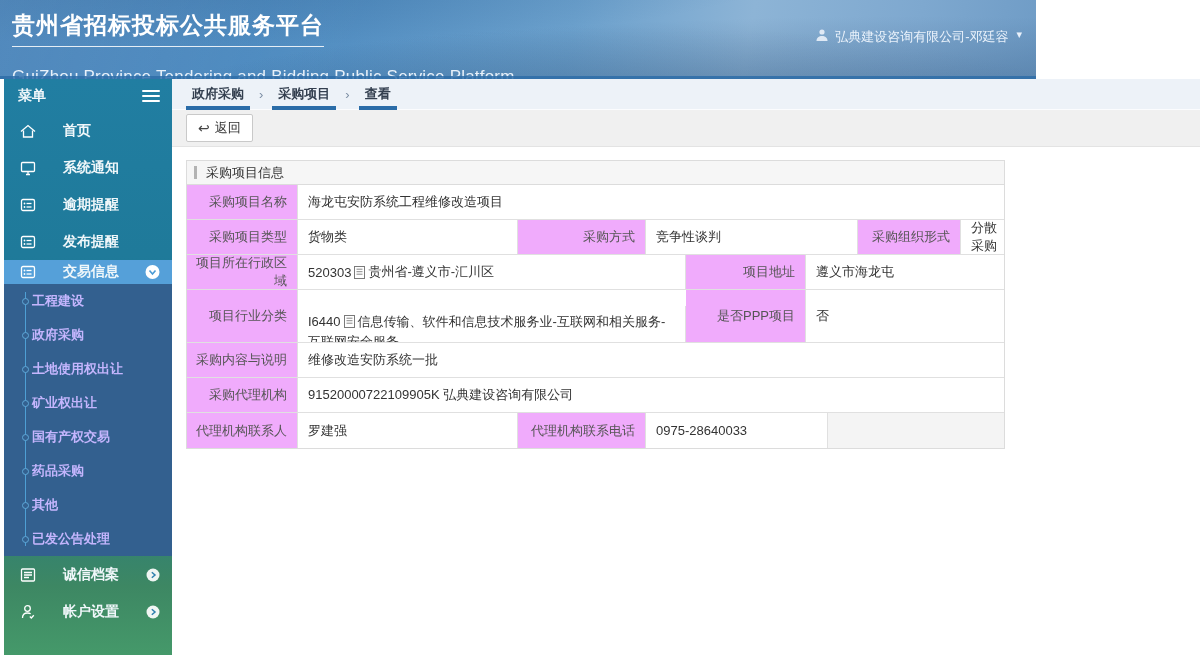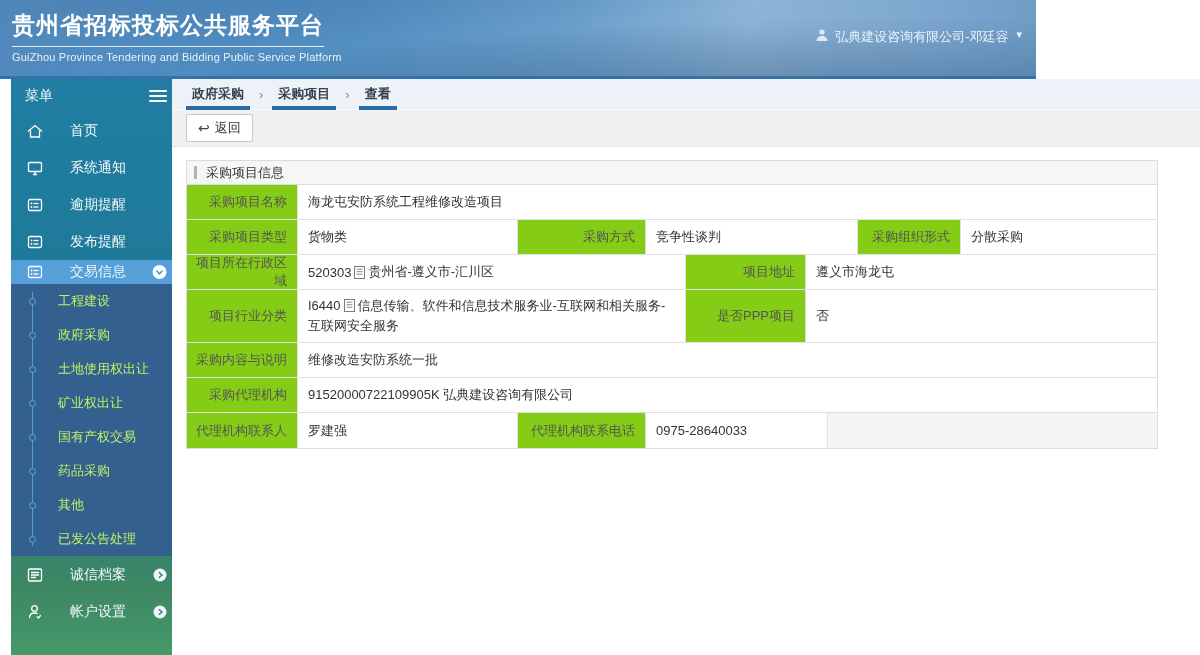--- a/index.html
+++ b/index.html
@@ -22,53 +22,53 @@
       radial-gradient(ellipse at 88% 135%, rgba(36,70,110,0.38), rgba(36,70,110,0) 60%),
       radial-gradient(ellipse at 60% 150%, rgba(50,90,130,0.28), rgba(50,90,130,0) 55%),
       radial-gradient(ellipse at 20% -40%, rgba(40,90,140,0.35), rgba(40,90,140,0) 50%);
   }
   .banner-bottom-edge{position:absolute; left:0; bottom:0; width:100%; height:3px; background:#2e6da8; opacity:.85;}
   .banner-text{position:absolute; left:12px; top:10px;}
   .banner-title{
     display:inline-block; color:#fff; font-size:23px; font-weight:bold; letter-spacing:1px;
     padding-bottom:5px; border-bottom:1px solid rgba(255,255,255,0.85);
   }
-  .banner-sub{ color:#e8f1fa; font-size:11px; margin-top:4px; letter-spacing:.2px;}
+  .banner-sub{ color:#e8f1fa; font-size:17px; margin-top:20px; letter-spacing:.2px;}
   .banner-user{
     position:absolute; right:14px; top:28px; display:flex; align-items:flex-start; gap:6px;
     color:#eaf2fb; font-size:13px; cursor:pointer;
   }
   .caret{ font-size:11px; color:#eaf2fb; margin-left:2px;}
 
   
   .sidebar{
-    position:absolute; left:11px; top:79px; width:172px; height:576px;
+    position:absolute; left:4px; top:79px; width:172px; height:576px;
     background:linear-gradient(180deg,#217ea2 0%,#1e7896 45%,#23798a 62%,#2f8078 76%,#3d8763 88%,#45996a 100%);
-    color:#fff; overflow:hidden;
+    color:#fff; overflow:hidden;font-weight:bold;
   }
   .side-header{
     height:33px; display:flex; align-items:center; justify-content:space-between;
     padding:0 16px 0 14px; font-size:14px; color:#f2f8fb;
   }
   .hamburger{display:flex; flex-direction:column; gap:3px; cursor:pointer;}
   .hamburger span{display:block; width:18px; height:2px; background:#fff; border-radius:1px;}
   .side-item{
     height:37px; display:flex; align-items:center; padding:0 14px; gap:25px;
     font-size:14px; color:#f0f7fa; cursor:pointer; position:relative;
   }
   .side-item .icn{width:20px; height:20px; flex:0 0 20px;}
   .side-item.active{ height:24px; background:#55a0d9; }
   .side-item .tail{ position:absolute; right:16px; top:50%; transform:translateY(-50%); }
   .submenu{ background:#33608f; position:relative; padding:0; }
   .submenu::before{
     content:''; position:absolute; left:21px; top:8px; bottom:10px; width:1px; background:#4e9fd4;
   }
   .sub-item{
-    height:34px; display:flex; align-items:center; padding-left:47px;
-    font-size:13px; color:#bef264; cursor:pointer; position:relative;
+    height:34px; display:flex; align-items:center; padding-left:28px;
+    font-size:13px; color:#c4b5fd; cursor:pointer; position:relative;
   }
   .sub-item::before{
     content:''; position:absolute; left:18px; top:50%; margin-top:-3px;
     width:5px; height:5px; border:1px solid #5fa8d8; border-radius:50%; background:#33608f;
   }
 
   
   .content{ position:absolute; left:172px; top:79px; width:1028px; height:576px; background:#fff;}
   .breadcrumb{
     height:31px; background:#edf2f8; display:flex; align-items:stretch;
@@ -80,36 +80,36 @@
   }
   .crumb-sep{ display:flex; align-items:center; padding:0 9px; color:#7b8da3; font-size:13px;}
   .toolbar{ height:37px; background:#f0f0f0; border-bottom:1px solid #e3e3e3; display:flex; align-items:center; padding-left:14px;}
   .btn-back{
     display:inline-flex; align-items:center; gap:5px; height:28px; padding:0 11px;
     background:#fff; border:1px solid #c9c9c9; border-radius:2px; font-size:13px; color:#333; cursor:pointer;
   }
   .btn-back .back-glyph{ font-size:14px; color:#444; line-height:1;}
 
   
-  .panel{ margin:13px 14px 0 14px; width:972px; border:1px solid #dcdcdc; background:#fff;}
+  .panel{ margin:13px 14px 0 14px; width:819px; border:1px solid #dcdcdc; background:#fff;}
   .panel-header{
     height:24px; background:#f6f6f6; border-bottom:1px solid #dcdcdc;
     display:flex; align-items:center; font-size:13px; color:#333;
   }
   .accent-bar{ width:3px; height:13px; background:#b3b3b3; margin:0 9px 0 7px;}
   .trow{ display:grid; border-bottom:1px solid #e0e0e0; }
   .trow:last-child{ border-bottom:none; }
   .r-single { grid-template-columns:111px 1fr; height:35px; }
   .r-triple { grid-template-columns:111px 220px 128px 212px 103px 1fr; height:35px; }
   .r-region { grid-template-columns:111px 388px 120px 1fr; height:35px; }
   .r-industry{ grid-template-columns:111px 388px 120px 1fr; height:53px; }
   .r-contact{ grid-template-columns:111px 220px 128px 182px 1fr; height:35px; }
   .cell{ display:flex; align-items:center; font-size:13px; border-right:1px solid #e0e0e0; overflow:hidden;}
   .trow .cell:last-child{ border-right:none; }
-  .lbl{ background:#84cc16; justify-content:flex-end; padding-right:10px; color:#555; text-align:right;}
+  .lbl{ background:#f0abfc; justify-content:flex-end; padding-right:10px; color:#555; text-align:right;}
   .val{ background:#fff; padding-left:10px; color:#333;}
   .val.flow{ display:block; padding:6px 10px 0 10px; line-height:20px; }
   .filler{ background:#f4f4f4; }
   .doc-ico{ margin:0 3px; vertical-align:-2px; }
   .val.flow .doc-ico{ vertical-align:-2px; }
   svg{ display:block; }
   .val .doc-ico, .flow .doc-ico { display:inline-block; }
 </style>
 </head>
 <body>
@@ -318,21 +318,21 @@
             </svg>
         </span>
         <span>贵州省-遵义市-汇川区</span>
       </div>
       <div class="cell lbl">项目地址</div>
       <div class="cell val">遵义市海龙屯</div>
     </div>
 
     <div class="trow r-industry">
       <div class="cell lbl">项目行业分类</div>
-      <div class="cell val flow" style="align-items:flex-start;">
+      <div class="cell val flow" style="align-items:flex-start;margin-top:16px;">
         <span>I6440</span><span class="doc-ico"><svg width="11" height="13" viewBox="0 0 11 13">
               <rect x="0.5" y="0.5" width="10" height="12" fill="#fff" stroke="#7a7a7a"></rect>
               <path d="M2.5 3.2 H8.5 M2.5 5.7 H8.5 M2.5 8.2 H8.5" stroke="#7a7a7a" stroke-width="0.9"></path>
             </svg></span><span>信息传输、软件和信息技术服务业-互联网和相关服务-互联网安全服务</span>
       </div>
       <div class="cell lbl">是否PPP项目</div>
       <div class="cell val">否</div>
     </div>
 
     <div class="trow r-single">

